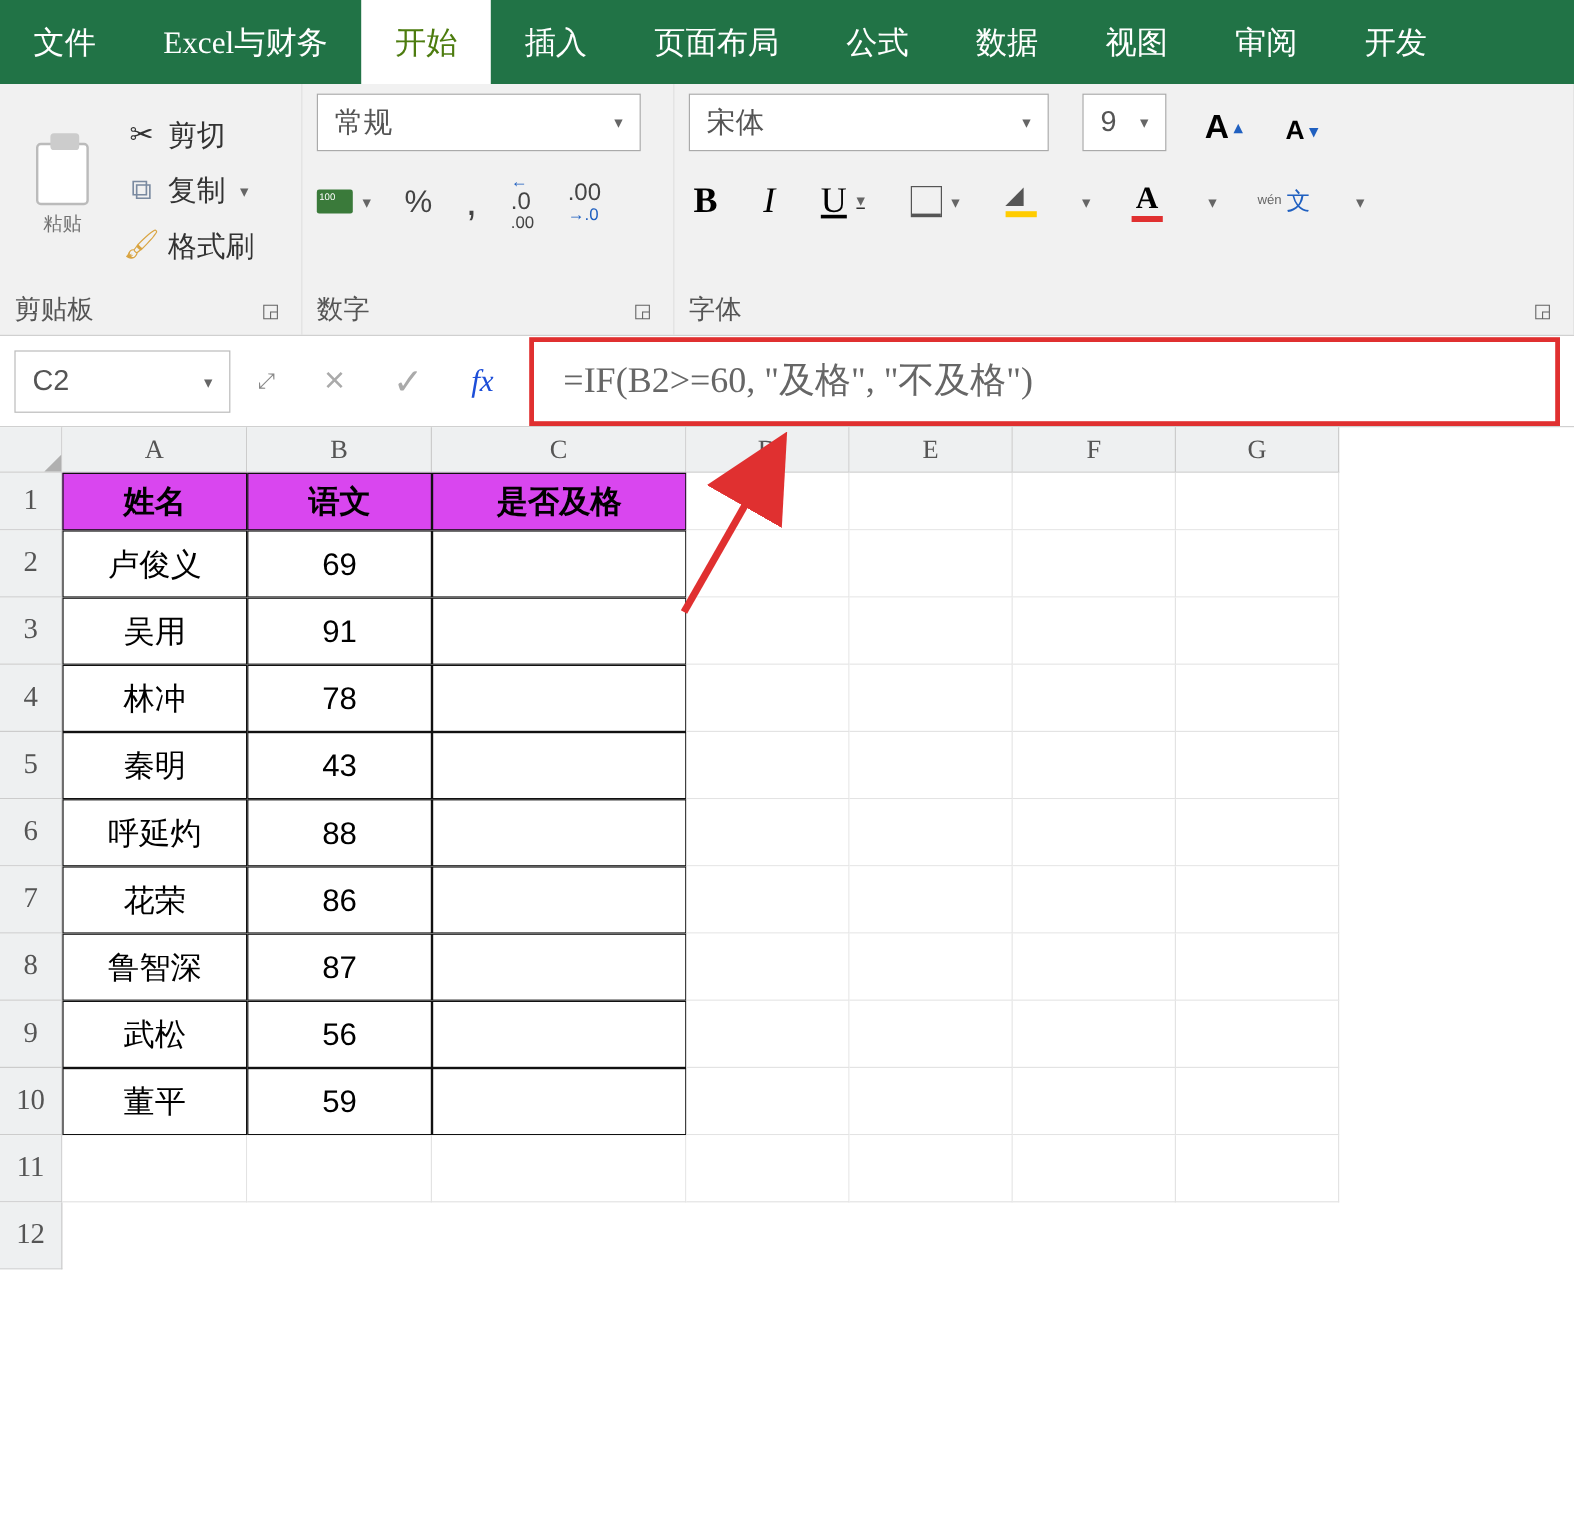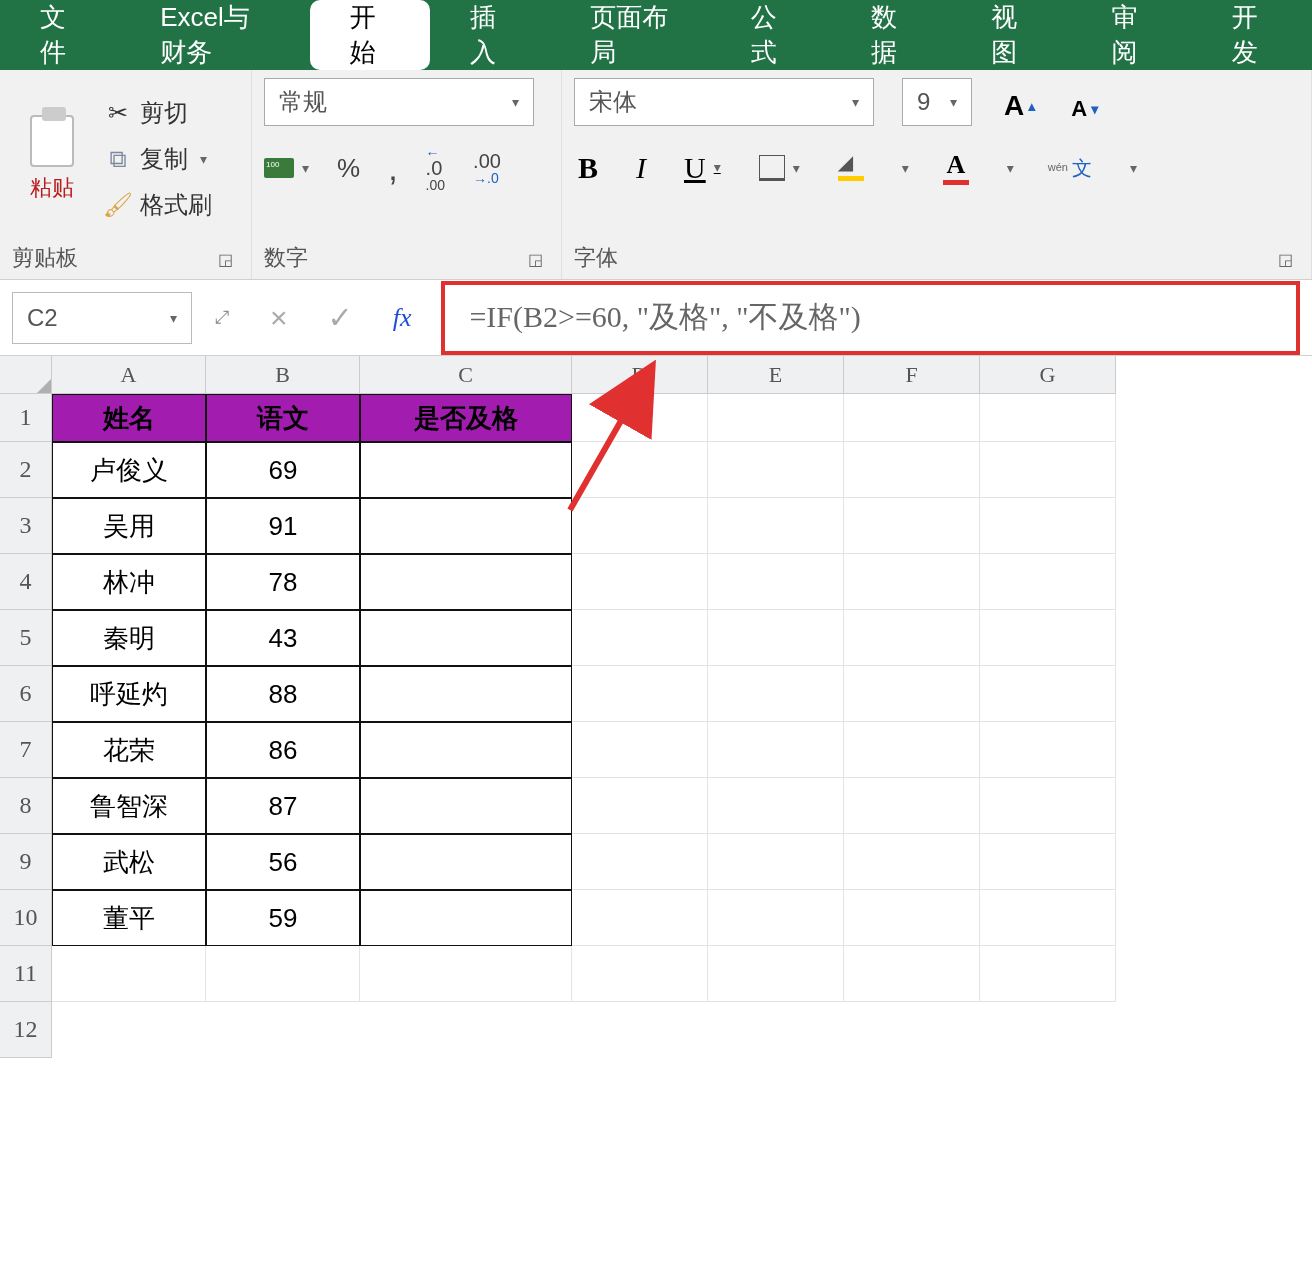--- a/index.html
+++ b/index.html
@@ -1,33 +1,33 @@
 <!DOCTYPE html>
 <html><head>
 <meta charset="utf-8">
 <style>
 * { box-sizing: border-box; margin: 0; padding: 0; }
 body { font-family: "Microsoft YaHei", sans-serif; background: #fff; width: 1312px; overflow: hidden; }
 
 
 .menubar { background: #217346; height: 70px; display: flex; align-items: center; color: #fff; font-size: 26px; }
-.menubar .tab { padding: 0 40px; height: 70px; display: flex; align-items: center; cursor: pointer; }
-.menubar .tab.active { background: #fff; color: #000000; border-radius: 10px; }
+.menubar .tab { padding: 0 28px; height: 70px; display: flex; align-items: center; cursor: pointer; font-family: Liberation Serif, serif; }
+.menubar .tab.active { background: #fff; color: #4d7c0f; }
 
 
 .ribbon { background: #f1f1f1; height: 210px; display: flex; border-bottom: 1px solid #d0d0d0; }
 .ribbon-group { display: flex; flex-direction: column; padding: 8px 12px 4px 12px; border-right: 1px solid #e0e0e0; position: relative; }
 .ribbon-group-body { flex: 1; display: flex; }
 .ribbon-group-label { text-align: left; font-size: 22px; color: #555; padding: 4px 0 2px 0; position: relative; }
 .dlg-launcher { position: absolute; right: 6px; bottom: 6px; font-size: 16px; color: #666; }
 
 .paste-block { display: flex; flex-direction: column; align-items: center; justify-content: center; width: 80px; }
 .paste-icon { width: 44px; height: 52px; background: #fff; border: 2px solid #bbb; border-radius: 4px; position: relative; }
 .paste-icon::before { content: ""; position: absolute; top: -10px; left: 10px; width: 24px; height: 14px; background: #ccc; border-radius: 3px; }
-.paste-label { font-size: 22px; color: #b91c1c; margin-top: 6px; }
+.paste-label { font-size: 16px; color: #737373; margin-top: 6px; }
 
 .clip-buttons { display: flex; flex-direction: column; justify-content: center; gap: 10px; margin-left: 8px; }
 .clip-btn { display: flex; align-items: center; gap: 8px; font-size: 24px; color: #333; cursor: pointer; padding: 2px 4px; }
 .clip-btn .ico { width: 28px; height: 28px; display: inline-flex; align-items: center; justify-content: center; font-size: 24px; }
 .ico-cut { color: #333; }
 .ico-copy { color: #7a8aa0; }
 .ico-brush { color: #d9a441; }
 .dd-arrow { font-size: 14px; color: #666; margin-left: 4px; }
 
 .number-group .ribbon-group-body { flex-direction: column; gap: 18px; }
@@ -78,21 +78,21 @@
 .grid-wrap { display: flex; }
 .hdr-corner { width: 52px; height: 38px; background: #eef0f1; border-right: 1px solid #ccc; border-bottom: 1px solid #ccc; display: flex; align-items: flex-end; justify-content: flex-end; }
 .hdr-corner::after { content: ""; border-right: 14px solid #b0b0b0; border-top: 14px solid transparent; }
 .col-hdrs { display: flex; }
 .col-hdr { height: 38px; background: #eef0f1; border-right: 1px solid #ccc; border-bottom: 1px solid #ccc; display: flex; align-items: center; justify-content: center; font-size: 22px; font-family: "Times New Roman"; color: #555; }
 .row-hdr { width: 52px; background: #eef0f1; border-right: 1px solid #ccc; border-bottom: 1px solid #ccc; display: flex; align-items: center; justify-content: center; font-size: 24px; font-family: "Times New Roman"; color: #555; }
 .rows { }
 .row { display: flex; }
 .cell { border-right: 1px solid #e3e3e3; border-bottom: 1px solid #e3e3e3; display: flex; align-items: center; justify-content: center; font-size: 26px; background: #fff; position: relative; }
 .cell.tb { border: 1.5px solid #111; }
-.cell.th { background: #a21caf; font-weight: bold; }
+.cell.th { background: #d946ef; font-weight: bold; }
 .cell.name-font { font-family: "Courier New", monospace; letter-spacing: 1px; }
 .cell.selected { outline: 2px solid #217346; outline-offset: -2px; }
 .cell.selected::after { content: ""; position: absolute; right: -4px; bottom: -4px; width: 8px; height: 8px; background: #217346; }
 .cell.err-tri::before { content: ""; position: absolute; top: 0; left: 0; border-top: 12px solid #0a8a0a; border-right: 12px solid transparent; }
 .cw-a { width: 154px; }
 .cw-b { width: 154px; }
 .cw-c { width: 212px; }
 .cw-d { width: 136px; }
 .cw-e { width: 136px; }
 .cw-f { width: 136px; }

